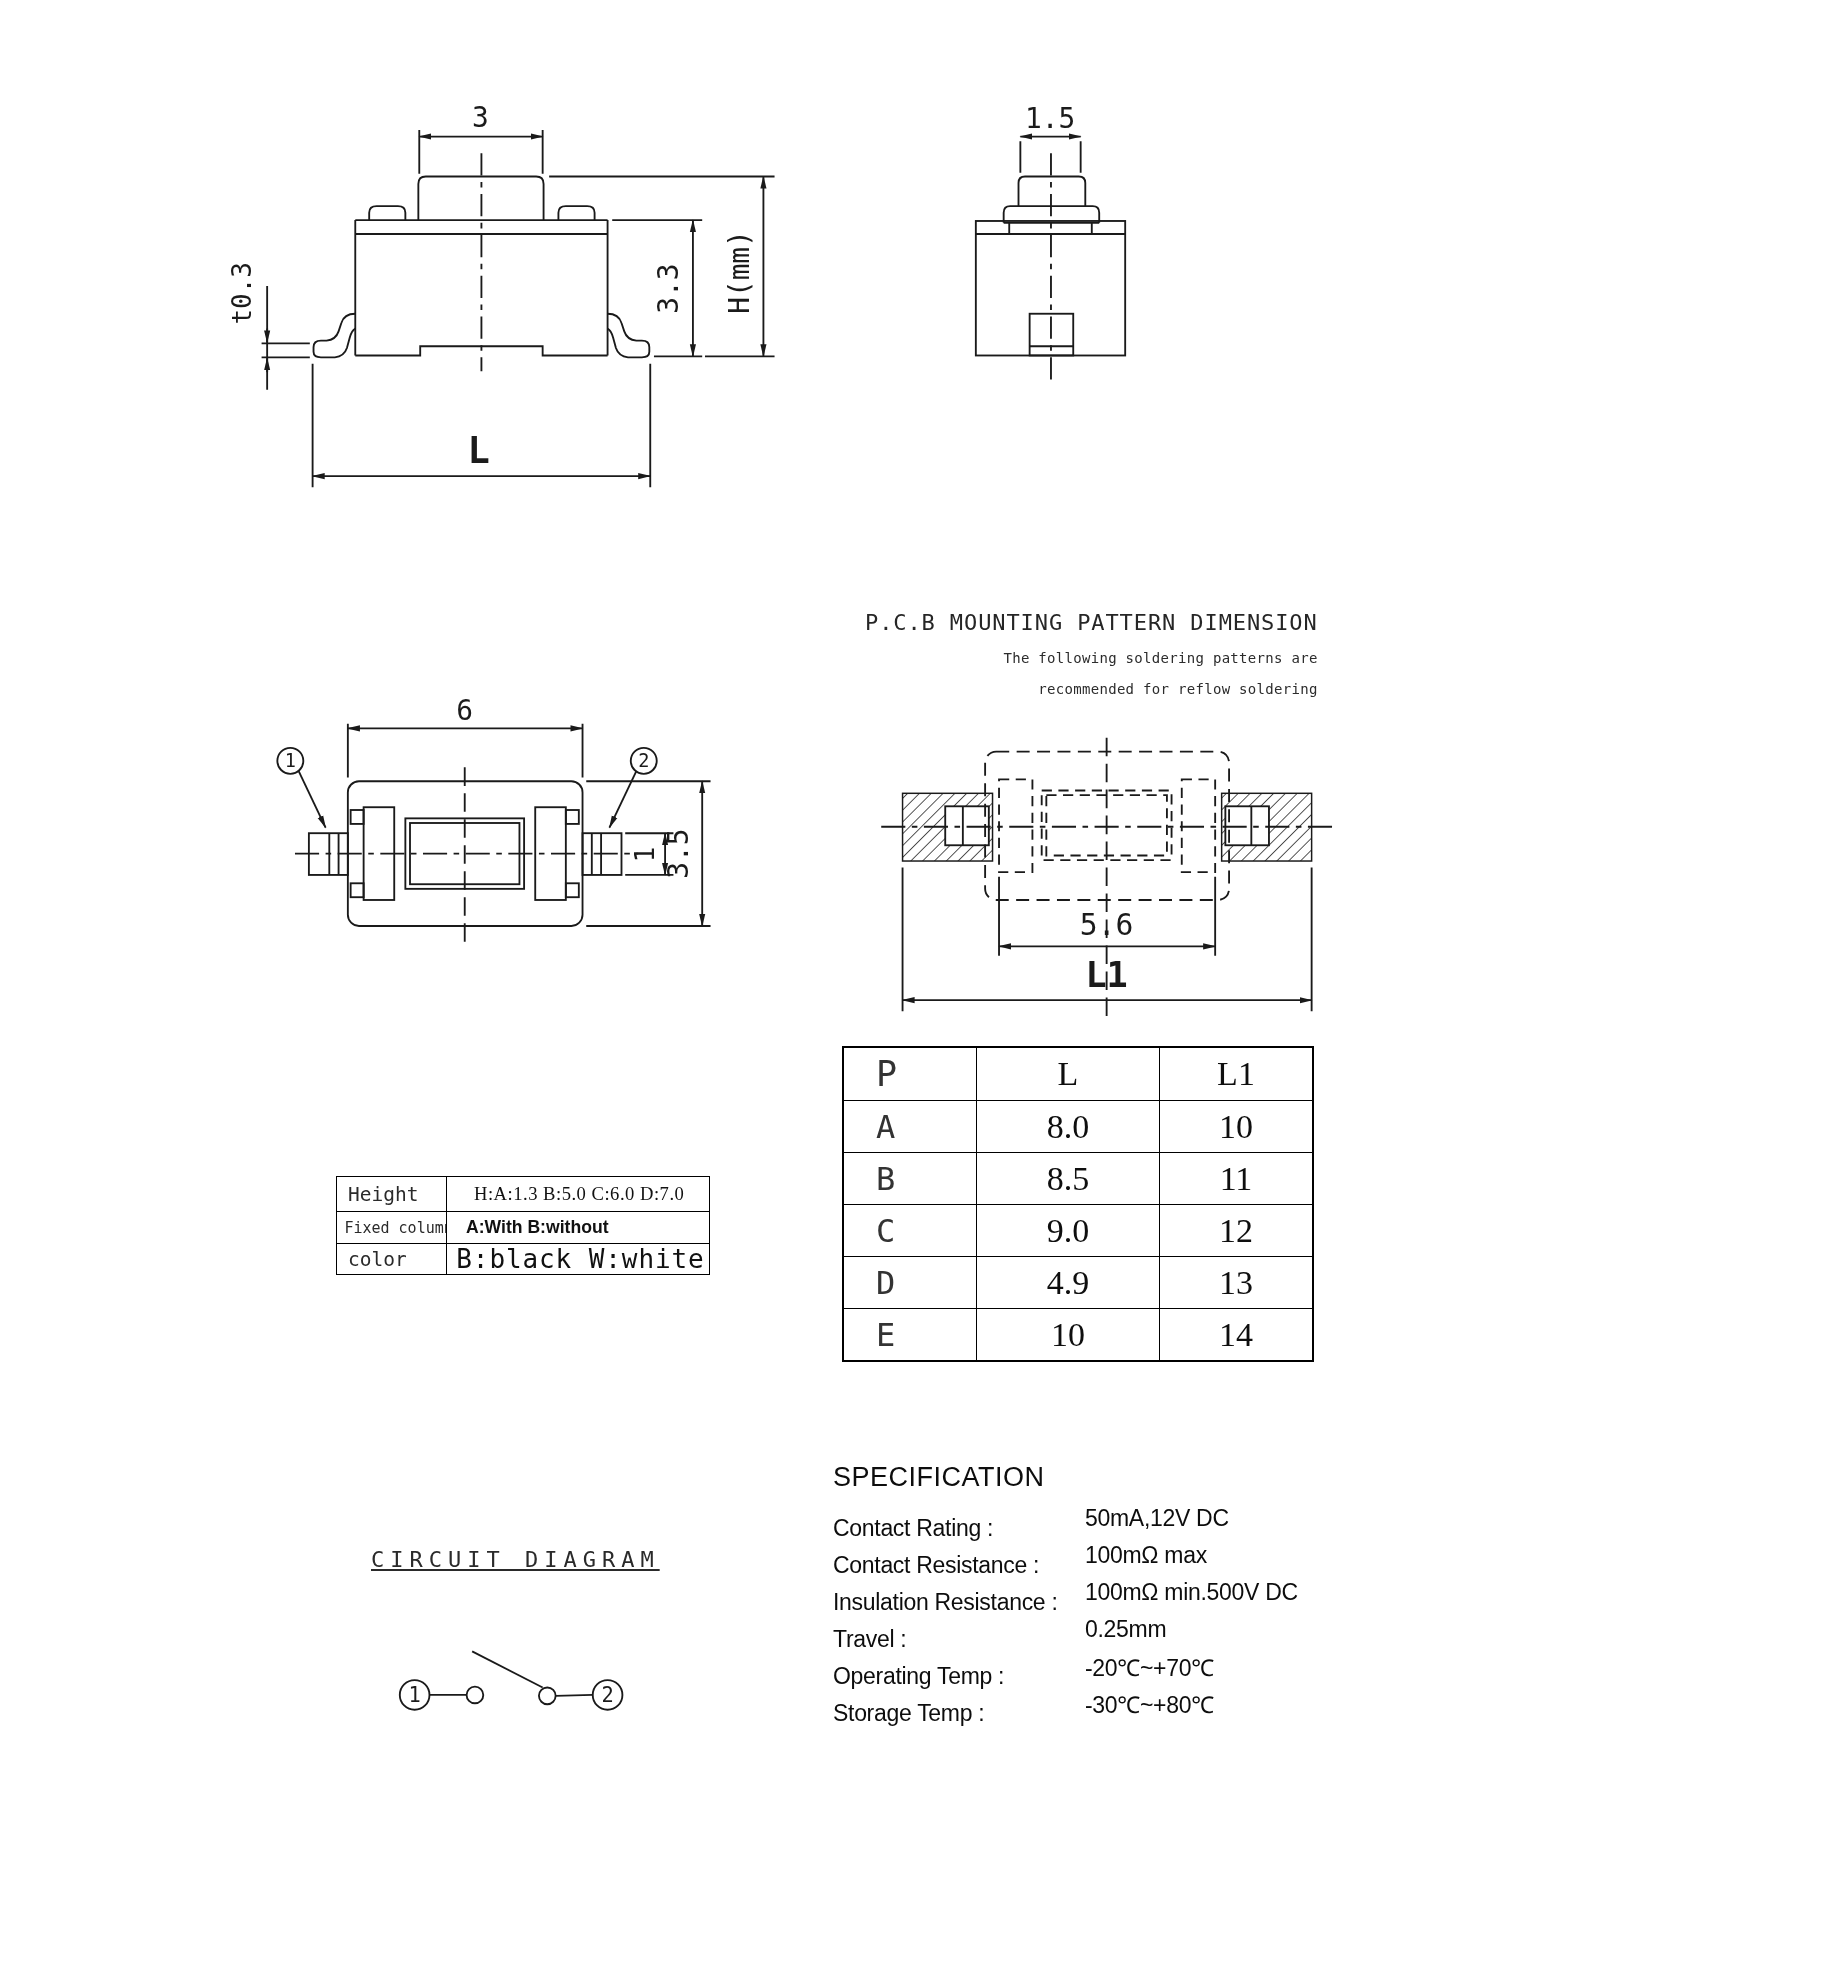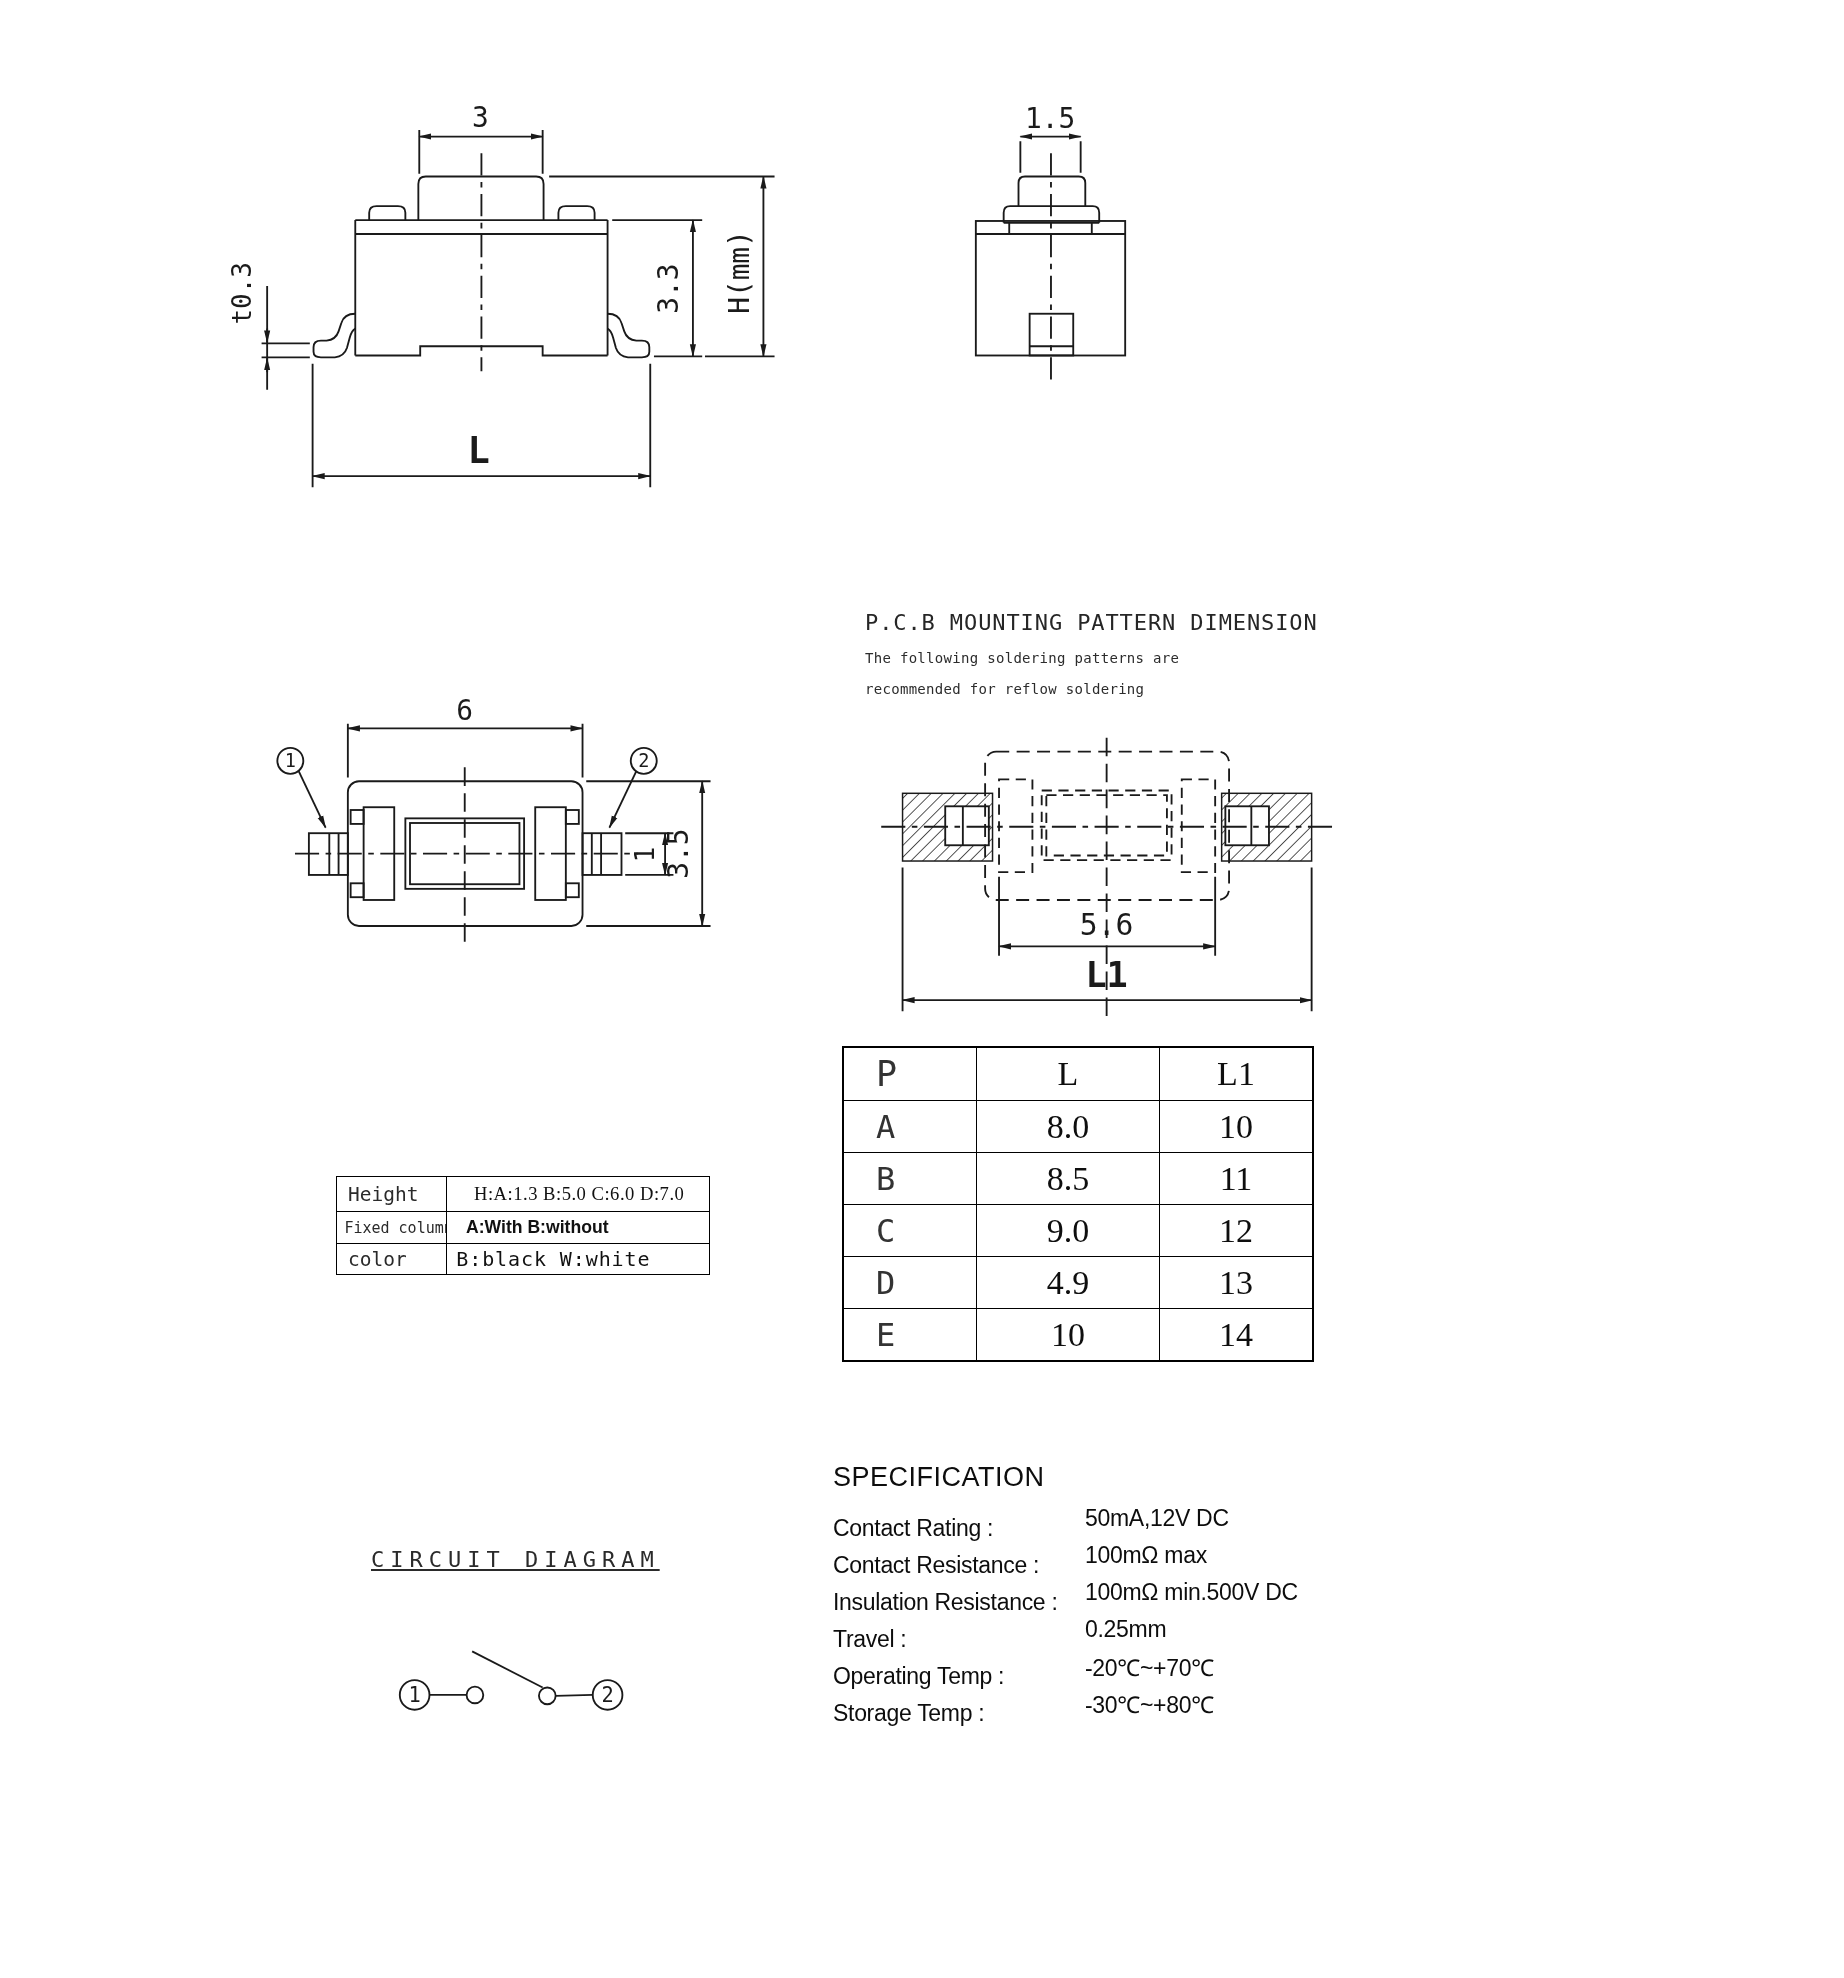--- a/index.html
+++ b/index.html
@@ -16,21 +16,21 @@
   
   #options-table{display:grid;grid-template-columns:109px 263px;grid-template-rows:34px 32px 31px;
                  border:1.9px solid #000;}
   #options-table .cell{border-left:1.9px solid #000;border-top:1.9px solid #000;
                  display:flex;align-items:center;overflow:hidden;white-space:nowrap;}
   #options-table .c0{border-left:none;} #options-table .r0{border-top:none;}
   .ot-label{font-size:19.5px;padding-left:11px;color:#2a2a2a;}
   .ot-label-sm{font-size:15px;padding-left:7.4px;color:#2a2a2a;}
   .ot-val1{font-family:"Liberation Serif",serif;font-size:18.6px;letter-spacing:0.5px;padding-left:27px;}
   .ot-val2{font-family:"Liberation Sans",sans-serif;font-weight:700;font-size:17.6px;padding-left:19px;}
-  .ot-val3{font-family:"DejaVu Sans Mono",monospace;font-size:20px;letter-spacing:0.9px;padding-left:9.3px;}
+  .ot-val3{font-family:"DejaVu Sans Mono",monospace;font-size:26px;letter-spacing:0.9px;padding-left:9.3px;}
   
   #size-table{display:grid;grid-template-columns:132px 183px 153px;grid-auto-rows:52px;
               border:2.8px solid #000;}
   #size-table .cell{border-left:1.9px solid #000;border-top:1.9px solid #000;display:flex;align-items:center;}
   #size-table .c0{border-left:none;} #size-table .r0{border-top:none;}
   .st-letter{font-size:32px;padding-left:32px;color:#333;}
   .st-head-p{font-size:35px;padding-left:32px;color:#333;}
   .st-num{font-family:"Liberation Serif",serif;font-size:34px;justify-content:center;color:#0e0e0e;}
   
   #circuit-title{font-size:22px;letter-spacing:6px;color:#2a2a2a;white-space:nowrap;}
@@ -189,21 +189,21 @@
     <circle cx="512" cy="1827" r="9"></circle>
     <line x1="509" y1="1780" x2="585" y2="1819"></line>
     <circle cx="590" cy="1828" r="9"></circle>
     <line x1="599" y1="1828" x2="639" y2="1827"></line>
     <circle cx="655" cy="1827" r="16"></circle>
   </g>
   <text class="f22" x="447" y="1835" text-anchor="middle">1</text>
   <text class="f22" x="655" y="1835" text-anchor="middle">2</text>
 </svg>
 
-<div class="abs" style="left:865px;top:610px;">
+<div class="abs" style="left:865px;top:610px;text-align:right;">
   <div class="pcb-title">P.C.B MOUNTING PATTERN DIMENSION</div>
   <div class="pcb-line">The following soldering patterns are</div>
   <div class="pcb-line">recommended for reflow soldering</div>
 </div>
 
 <div id="options-table" class="abs" style="left:336px;top:1176px;">
   <div class="cell c0 r0 ot-label">Height</div>
   <div class="cell r0 ot-val1">H:A:1.3 B:5.0 C:6.0 D:7.0</div>
   <div class="cell c0 ot-label-sm">Fixed column</div>
   <div class="cell ot-val2">A:With B:without</div>

